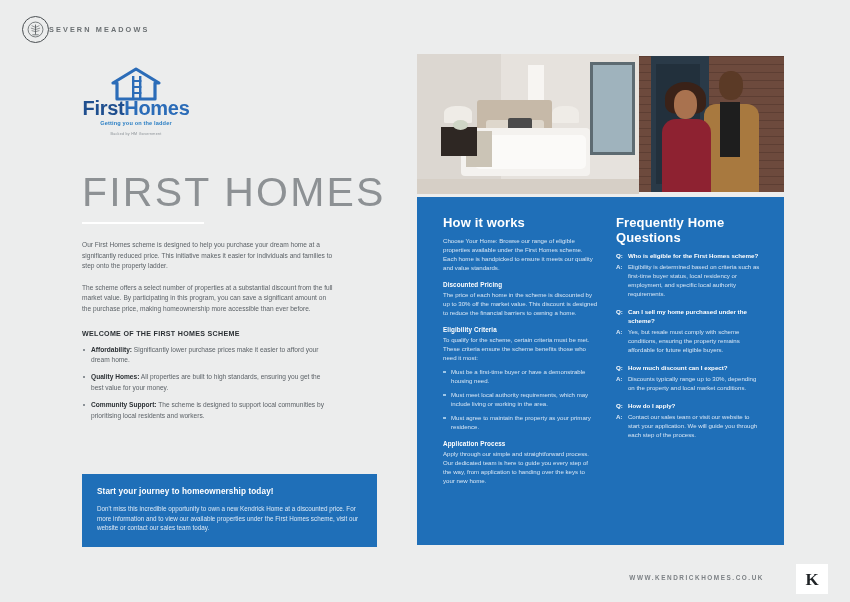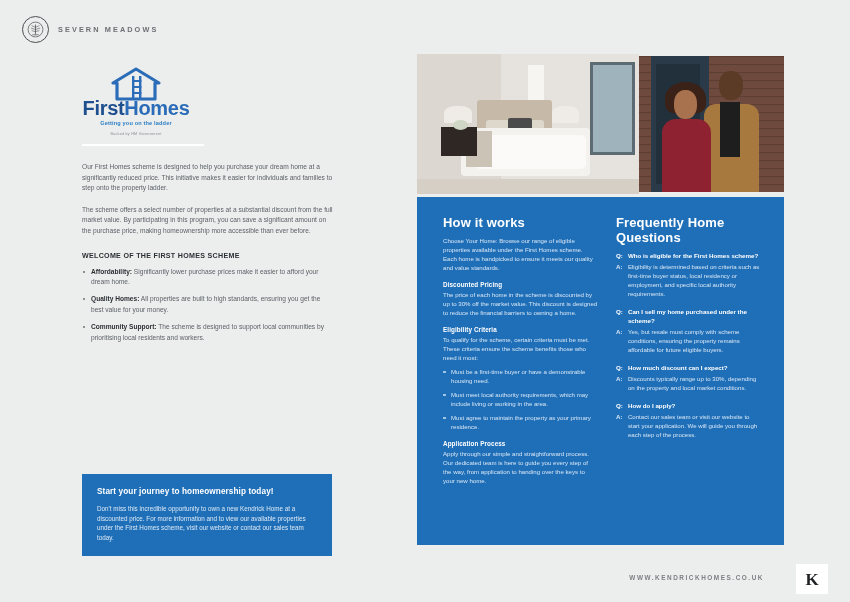--- a/index.html
+++ b/index.html
@@ -7,21 +7,21 @@
     width:850px;height:602px;
     background:#e9eaeb;
     font-family:"Liberation Sans", sans-serif;
     overflow:hidden;
     position:relative;
     -webkit-font-smoothing:antialiased;
   }
   .page{position:absolute;left:0;top:0;width:850px;height:602px;background:#eceded;}
 
   
-  .brandbar{position:absolute;left:22px;top:16px;display:flex;align-items:center;gap:9px;}
+  .brandbar{position:absolute;left:22px;top:16px;display:flex;align-items:center;}
   .tree-logo{width:25px;height:25px;border-radius:50%;border:1.6px solid #4a4f52;
     display:flex;align-items:center;justify-content:center;background:#eceded;}
   .tree-logo svg{display:block;}
   .brandbar .brandname{font-size:7.3px;letter-spacing:2.1px;color:#6b7073;font-weight:600;white-space:nowrap;}
 
   
   .leftcol{position:absolute;left:82px;top:66px;width:252px;}
 
   .fh-logo{width:108px;margin:0 0 0 0;}
   .fh-logo .house-wrap{display:flex;justify-content:center;}
@@ -37,21 +37,21 @@
   .welcome{font-size:7.4px;line-height:12.5px;font-weight:700;color:#2b3034;letter-spacing:.45px;}
   .body-p{font-size:6.6px;line-height:10.6px;color:#5d6368;margin-top:11px;}
 
   .benefits-h{font-size:7.1px;font-weight:700;color:#2b3034;letter-spacing:.3px;margin-top:15px;}
   ul.benefits{list-style:none;margin:7px 0 0 0;padding:0;}
   ul.benefits li{position:relative;padding-left:9px;font-size:6.6px;line-height:10.4px;color:#5d6368;margin-bottom:7px;}
   ul.benefits li:before{content:"";position:absolute;left:1px;top:4px;width:2px;height:2px;background:#8b9196;}
   ul.benefits b{color:#2b3034;font-weight:700;}
 
   
-  .cta{position:absolute;left:82px;top:474px;width:250px;background:#1f6fb8;padding:12px 15px 14px 15px;box-sizing:border-box;}
+  .cta{position:absolute;left:82px;top:474px;width:295px;background:#1f6fb8;padding:12px 15px 14px 15px;box-sizing:border-box;}
   .cta h3{margin:0;font-size:8.2px;line-height:11px;color:#ffffff;font-weight:700;letter-spacing:.1px;}
   .cta p{margin:7px 0 0 0;font-size:6.3px;line-height:9.6px;color:#dce9f6;}
 
   
   .img-bed{position:absolute;left:417px;top:54px;width:222px;height:140px;
     background:linear-gradient(175deg,#ddd8d2 0%,#cfc8c0 45%,#bdb5ac 100%);overflow:hidden;}
   .img-couple{position:absolute;left:639px;top:56px;width:145px;height:136px;
     background:linear-gradient(160deg,#6b4f45 0%,#4a3a33 60%,#2e2622 100%);overflow:hidden;}
 
   
@@ -139,20 +139,21 @@
           <rect x="24" y="26" width="9.4" height="2" fill="#2b6cb8"></rect>
         </svg>
       </div>
       <div class="fh-wordmark">
         <span>First</span><span class="w2">Homes</span>
       </div>
       <div class="fh-tag">Getting you on the ladder</div>
       <div class="fh-gov">Backed by HM Government</div>
     </div>
 
+    <div class="bigtitle">FIRST HOMES</div>
     <div class="rule"></div>
 
     <div class="body-p">Our First Homes scheme is designed to help you purchase your dream home at a significantly reduced price. This initiative makes it easier for individuals and families to step onto the property ladder.</div>
     <div class="body-p">The scheme offers a select number of properties at a substantial discount from the full market value. By participating in this program, you can save a significant amount on the purchase price, making homeownership more accessible than ever before.</div>
 
     <div class="benefits-h">WELCOME OF THE FIRST HOMES SCHEME</div>
     <ul class="benefits">
       <li><b>Affordability:</b><span> Significantly lower purchase prices make it easier to afford your dream home.</span></li>
       <li><b>Quality Homes:</b><span> All properties are built to high standards, ensuring you get the best value for your money.</span></li>
       <li><b>Community Support:</b><span> The scheme is designed to support local communities by prioritising local residents and workers.</span></li>

